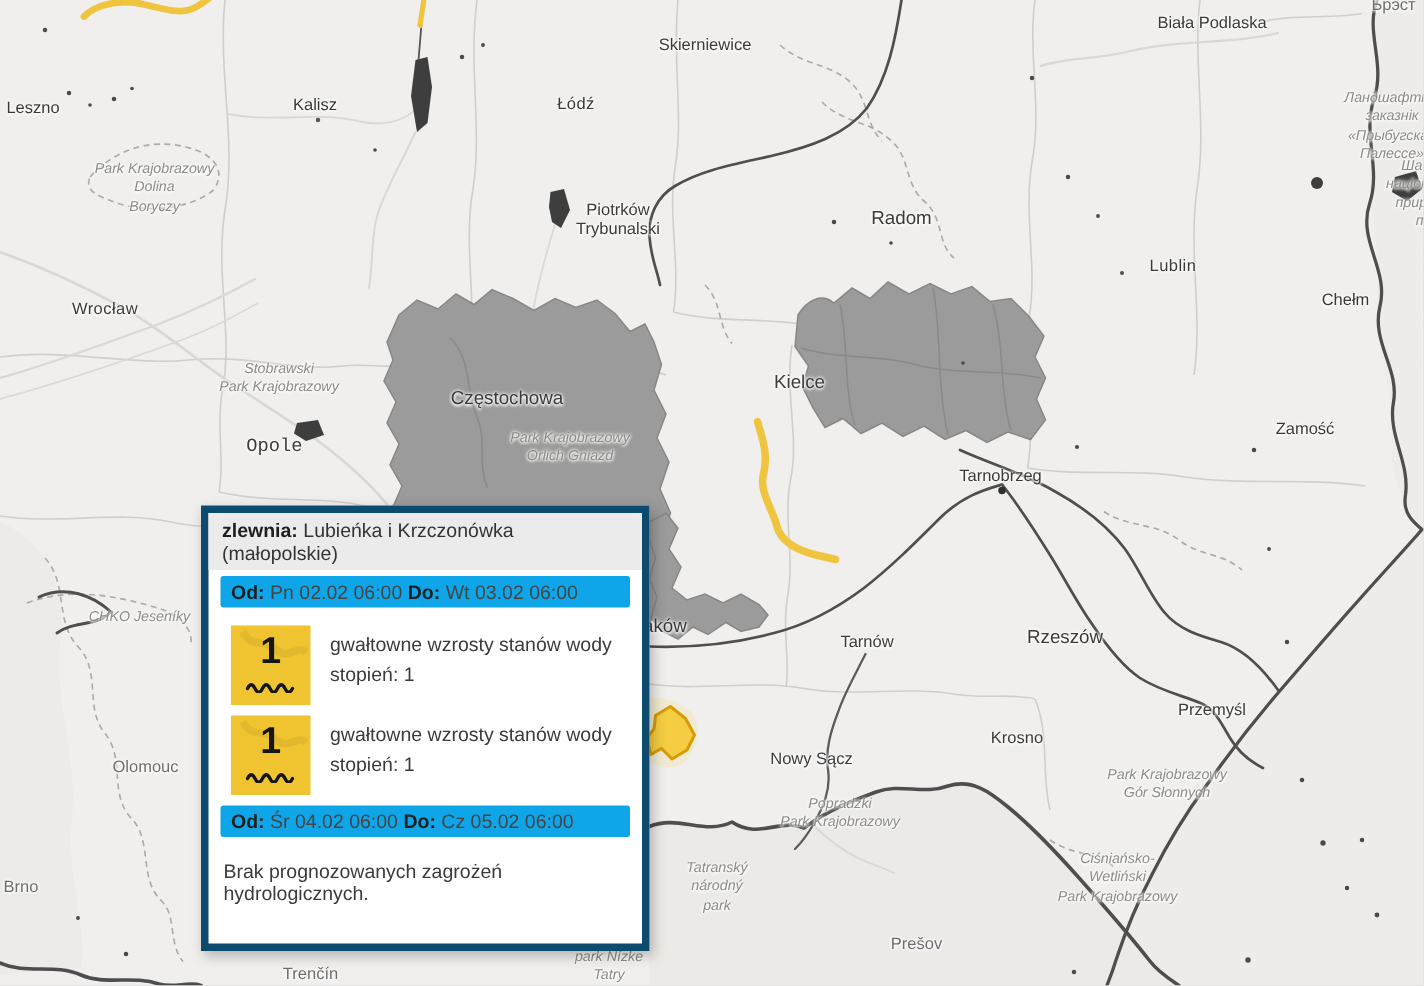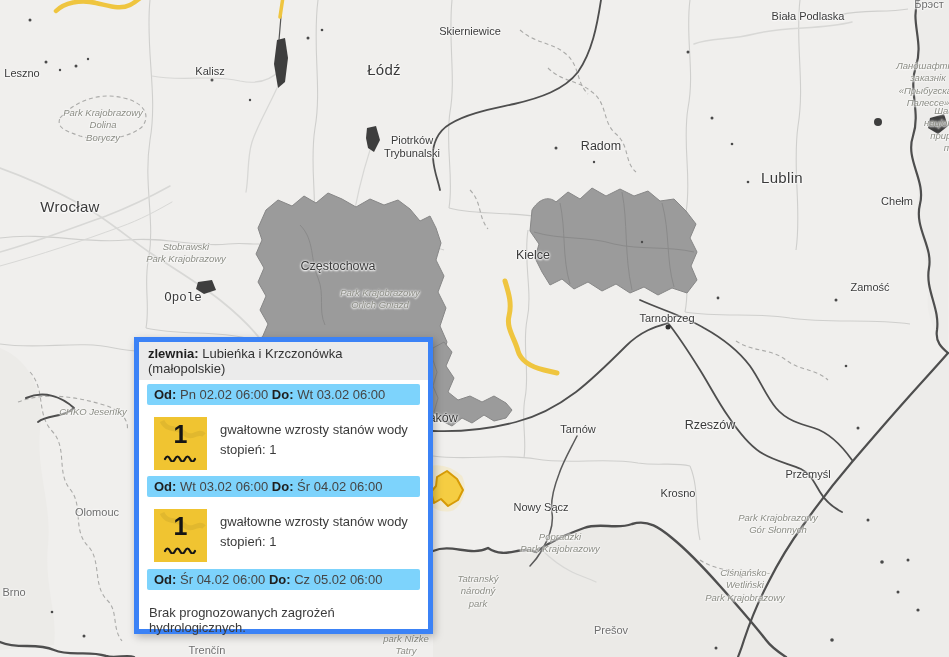--- a/index.html
+++ b/index.html
@@ -5,31 +5,31 @@
   html,body{margin:0;padding:0;background:#d8d8d8;}
   #app{position:relative;width:949px;height:657px;overflow:hidden;background:#f0efed;
        font-family:"Liberation Sans",sans-serif;-webkit-font-smoothing:antialiased;}
   #map{position:absolute;left:0;top:0;}
   #label-layer{position:absolute;left:0;top:0;width:100%;height:100%;pointer-events:none;}
   .maplabel{position:absolute;transform:translate(-50%,-50%);white-space:pre-line;text-align:center;
             color:#3a3a3a;line-height:1.18;
             text-shadow:0 0 2px #fff,0 0 3px #fff,0 1px 2px #fff;}
   .city.sm{font-size:11px;}
   .city.md{font-size:12.5px;}
-  .city.lg{font-size:15px;letter-spacing:.3px;}
+  .city.lg{font-size:11px;letter-spacing:.3px;}
   .city.muted{color:#6e6e6e;}
   .park{font-style:italic;font-size:9.5px;color:#8b8c84;line-height:1.3;}
 
   #popup{position:absolute;left:134px;top:337px;width:299px;height:297px;box-sizing:border-box;
-         background:#fff;border:5px solid #3b82f6;box-shadow:2px 3px 8px rgba(0,0,0,.25);
+         background:#fff;border:5px solid #0c4a6e;box-shadow:2px 3px 8px rgba(0,0,0,.25);
          font-size:13px;color:#333;}
   .p-title{background:#ebebeb;padding:4px 9px;color:#333;}
   .p-title b{color:#1f1f1f;}
   .p-body{padding:0 6px;}
-  .p-range{background:#7dd3fc;border-radius:2px;padding:3px 7px;margin:6px 2px 12px;color:#454545;}
+  .p-range{background:#0ea5e9;border-radius:2px;padding:3px 7px;margin:6px 2px 12px;color:#454545;}
   .p-range b{color:#1f1f1f;}
   .p-warning{display:flex;gap:13px;margin:7px 2px 0 9px;}
   .w-icon{flex:0 0 auto;width:53px;height:53px;background:#f0c431;position:relative;}
   .w-num{position:absolute;top:3px;left:0;right:0;text-align:center;font-weight:bold;
          font-size:25px;color:#151515;}
   .w-wave{position:absolute;left:9px;bottom:8px;width:35px;height:10px;}
   .w-mark{position:absolute;left:0;top:0;width:53px;height:53px;}
   .w-text{padding-top:3px;line-height:1.5;color:#3b3b3b;}
   .p-none{margin:15px 4px 0;color:#3b3b3b;}
 </style>
@@ -255,26 +255,20 @@
           <svg class="w-wave" viewBox="0 0 35 10">
             <path d="M2,7 Q4.5,2 7,7 T12,7 T17,7 T22,7 T27,7 T32,7" stroke="#151515" stroke-width="2.2" fill="none" stroke-linecap="round"></path>
           </svg>
         </div>
         <div class="w-text">
           <div>gwałtowne wzrosty stanów wody</div>
           <div>stopień: 1</div>
         </div>
       </div>
 
-      <div class="p-range">
-        <b>Od:</b>
-        <span>Wt 03.02 06:00</span>
-        <b>Do:</b>
-        <span>Śr 04.02 06:00</span>
-      </div>
       <div class="p-warning">
         <div class="w-icon">
           <svg class="w-mark" viewBox="0 0 53 53">
             <path d="M8,4 C14,16 22,8 30,16 C38,24 44,12 50,18" stroke="rgba(0,0,0,0.06)" stroke-width="5" fill="none"></path>
           </svg>
           <span class="w-num">1</span>
           <svg class="w-wave" viewBox="0 0 35 10">
             <path d="M2,7 Q4.5,2 7,7 T12,7 T17,7 T22,7 T27,7 T32,7" stroke="#151515" stroke-width="2.2" fill="none" stroke-linecap="round"></path>
           </svg>
         </div>

